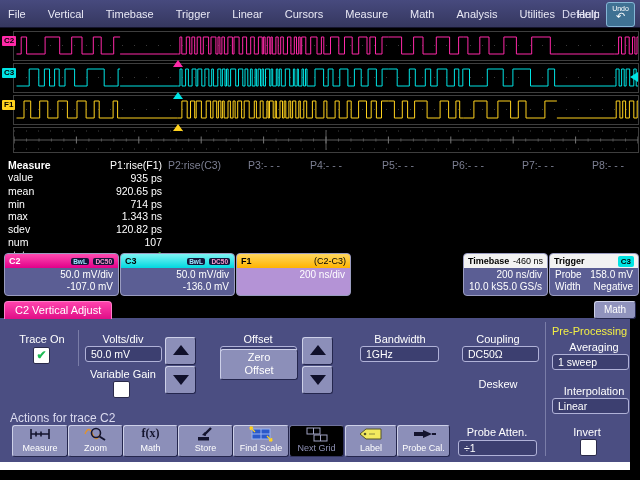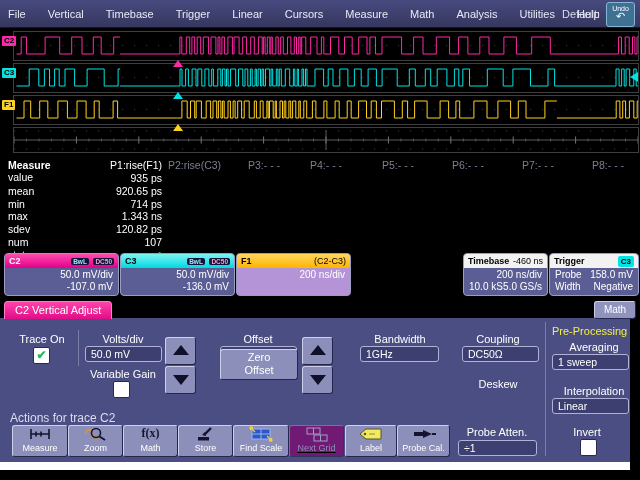--- a/index.html
+++ b/index.html
@@ -62,21 +62,21 @@
   .checkbox{position:absolute;width:15px;height:15px;background:#fff;border:1px solid #2a2a4a;
             border-radius:2px;text-align:center;line-height:14px;font-size:12px;color:#1db954;font-weight:bold;}
   .vsep{position:absolute;width:1px;background:#7a7da8;}
   #preproc-label{position:absolute;color:#f3ef45;font-size:11px;}
   #actions-label{position:absolute;left:10px;top:111px;color:#dcdcf0;font-size:12px;}
   .act-btn{position:absolute;top:125px;height:30px;background:#8c8fb9;border-top:1px solid #cdd0e8;
            border-left:1px solid #cdd0e8;border-right:1px solid #24264d;border-bottom:1px solid #24264d;
            border-radius:3px;text-align:center;overflow:hidden;}
   .act-btn .ic{height:17px;display:flex;align-items:flex-start;justify-content:center;}
   .act-btn .lb{font-size:9px;color:#fff;line-height:10px;}
-  .act-btn.disabled{background:#701a75;border-color:#70739c #32345c #32345c #70739c;text-decoration:underline;}
+  .act-btn.disabled{background:#000000;border-color:#70739c #32345c #32345c #70739c;text-decoration:underline;}
   .act-btn.disabled .lb{color:#8e91b4;}
   
   #statusbar{position:absolute;left:0;top:462px;width:640px;height:18px;background:#000;}
   #brand{position:absolute;left:8px;top:2px;color:#3b63f5;font-size:13px;font-weight:bold;
          font-style:italic;text-decoration:underline;}
   #timestamp{position:absolute;right:6px;top:4px;color:#e8e8e8;font-size:10.5px;}
 </style>
 </head>
 <body>
 

